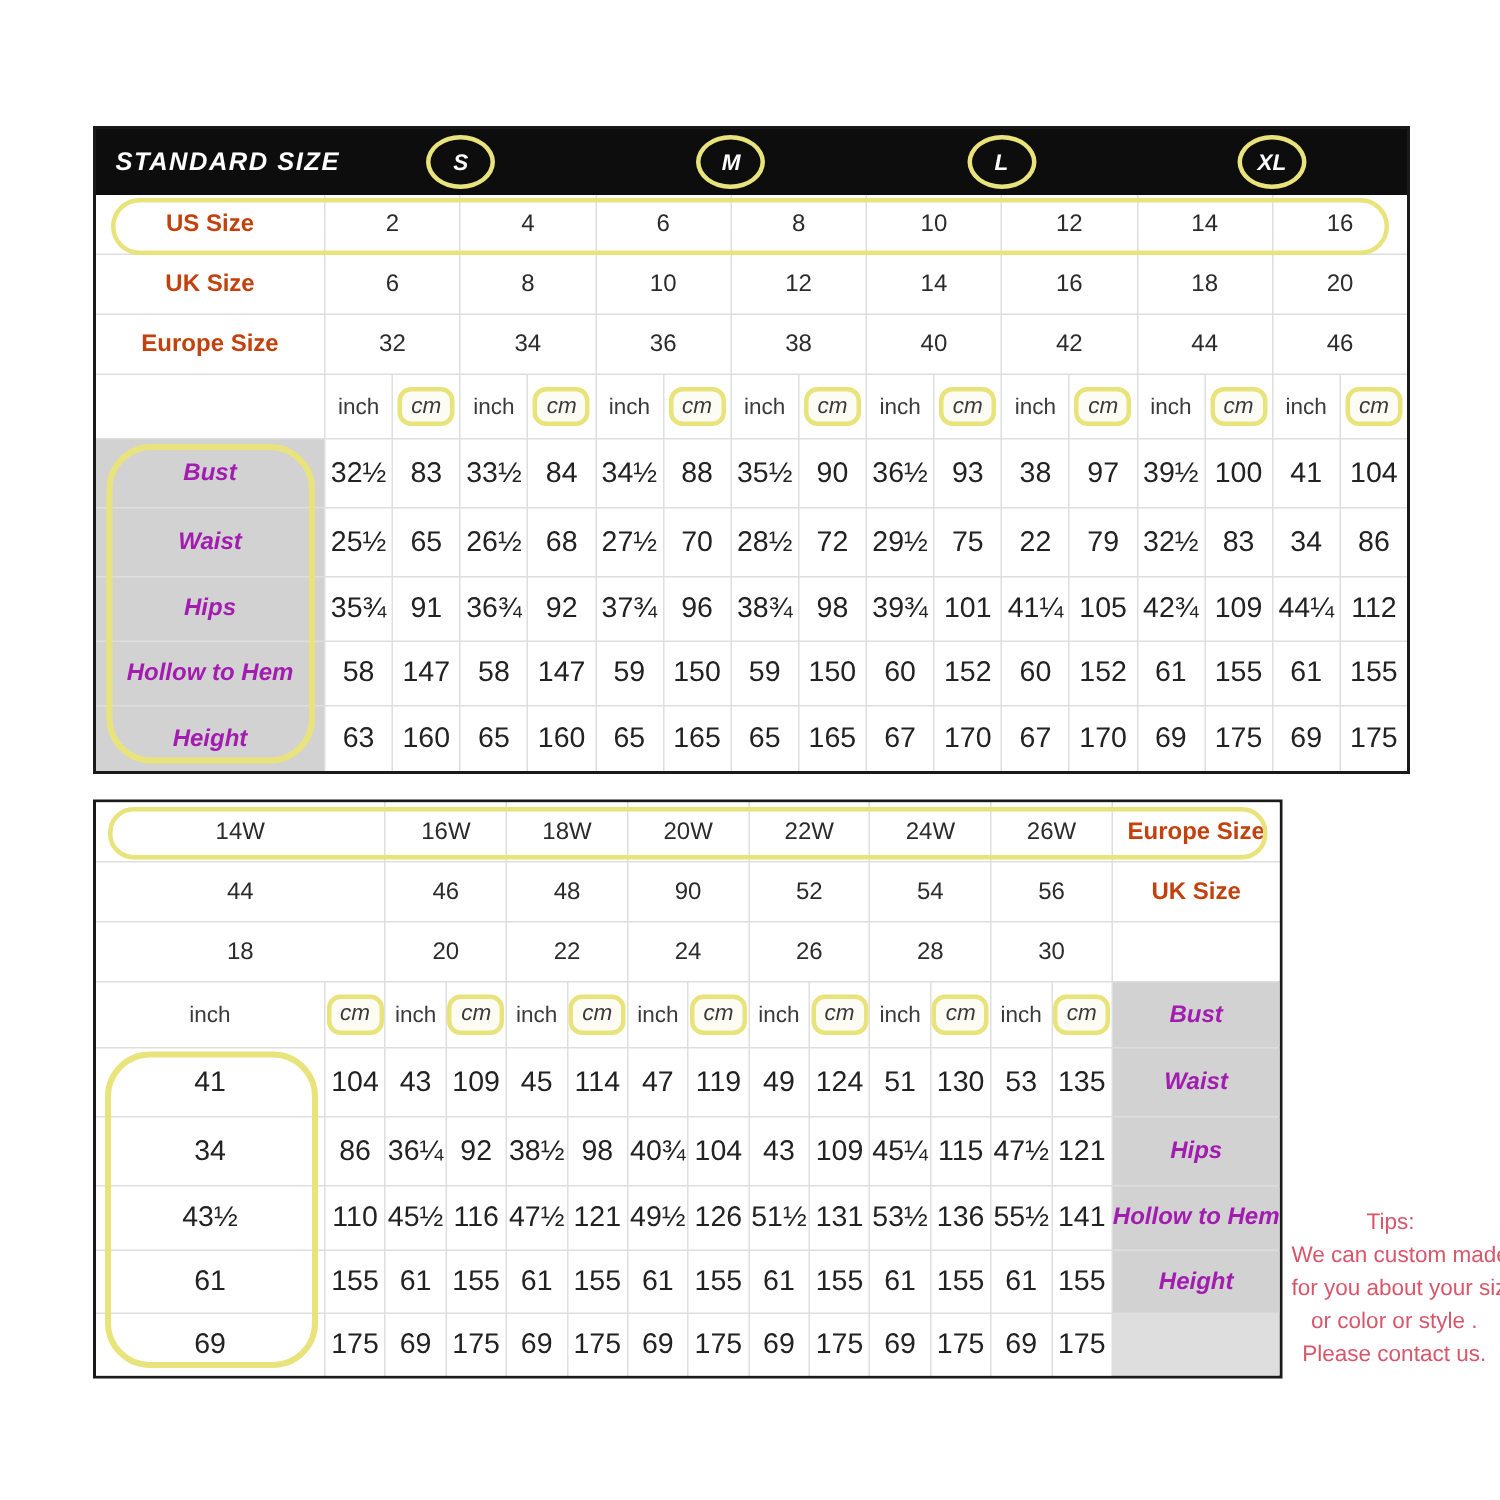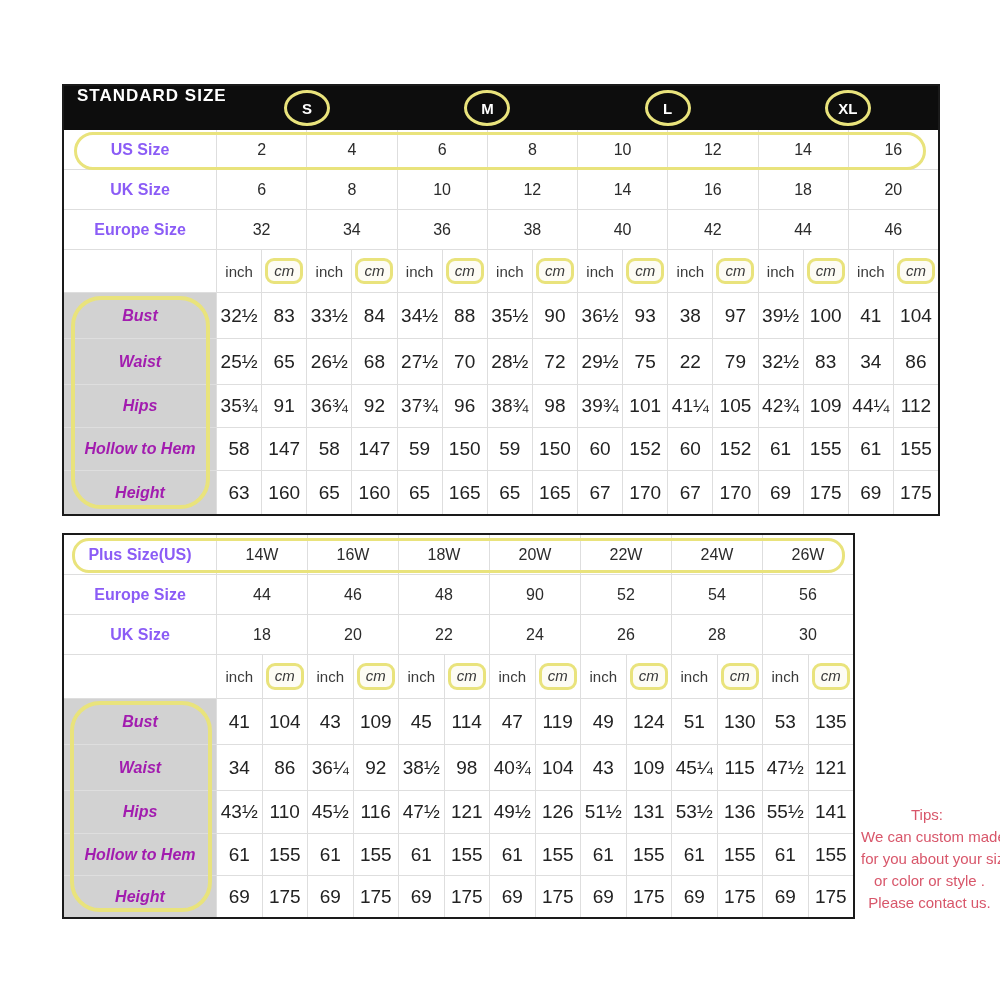--- a/index.html
+++ b/index.html
@@ -14,37 +14,37 @@
   *{box-sizing:border-box;margin:0;padding:0;}
   html,body{width:1000px;height:1000px;background:#ffffff;
     font-family:"Liberation Sans", sans-serif;color:var(--txt);}
   .canvas{position:relative;width:1000px;height:1000px;background:#fff;overflow:hidden;}
 
   .tablewrap{position:absolute;border:2px solid var(--border);background:#fff;}
   #std-table{left:62px;top:84px;width:878px;}
   #plus-table{left:62px;top:533px;width:793px;}
 
   
-  .hdr{display:flex;background:var(--bar);height:44px;width:100%;}
+  .hdr{display:flex;align-items:center;background:var(--bar);height:44px;width:100%;font-style:italic;}
   .hdr-title{width:153px;flex:0 0 153px;color:#fff;font-weight:bold;font-size:17px;
     letter-spacing:1px;padding-left:13px;white-space:nowrap;}
   .hdr-sizes{flex:1;display:flex;}
   .hdr-size-cell{flex:1;display:flex;align-items:center;justify-content:center;}
   .size-circle{border:3px solid var(--yellow);border-radius:50%;min-width:46px;height:36px;
     display:flex;align-items:center;justify-content:center;color:#fff;font-weight:bold;font-size:15px;}
 
   
   .grid{display:grid;background:var(--grid);grid-gap:1px;}
   #std-grid{grid-template-columns:152px repeat(16,1fr);
     grid-template-rows:39px 39px 39px 42px 45px 45px 42px 42px 43px;}
   #plus-grid{grid-template-columns:152px repeat(14,1fr);
     grid-template-rows:39px 39px 39px 43px 45px 45px 42px 41px 41px;}
   .cell{background:#fff;display:flex;align-items:center;justify-content:center;
     font-size:16px;color:var(--txt);white-space:nowrap;}
-  .cell.lbl{font-weight:bold;font-size:16px;color:#8b5cf6;}
+  .cell.lbl{font-weight:bold;font-size:16px;color:#c2410c;}
   .cell.span2{grid-column:span 2;}
   .cell.unit{font-size:15px;color:#3a3a3a;}
   .cell.mlabel{background:var(--gray);font-weight:bold;color:#a21caf;font-style:italic;}
   .cell.mval{font-size:19px;color:#222;}
   .cm-box{display:inline-block;border:3px solid var(--yellow);border-radius:9px;
     padding:1px 6px;line-height:1.25;background:rgba(247,244,210,.25);font-style:italic;}
 
   
   .hl{position:absolute;border:3px solid var(--yellow);pointer-events:none;}
   .hl-row{border-radius:19px;}
@@ -228,21 +228,20 @@
         <div class="cell mval">175</div>
         <div class="cell mval">69</div>
         <div class="cell mval">175</div>
       </div>
     <div class="hl hl-row" id="std-usrow-hl"></div>
     <div class="hl hl-labels" id="std-labels-hl"></div>
   </div>
 
   <div class="tablewrap" id="plus-table">
     <div class="grid" id="plus-grid">
-        <div class="cell lbl">Plus Size(US)</div>
         <div class="cell span2">14W</div>
         <div class="cell span2">16W</div>
         <div class="cell span2">18W</div>
         <div class="cell span2">20W</div>
         <div class="cell span2">22W</div>
         <div class="cell span2">24W</div>
         <div class="cell span2">26W</div>
         <div class="cell lbl">Europe Size</div>
         <div class="cell span2">44</div>
         <div class="cell span2">46</div>

